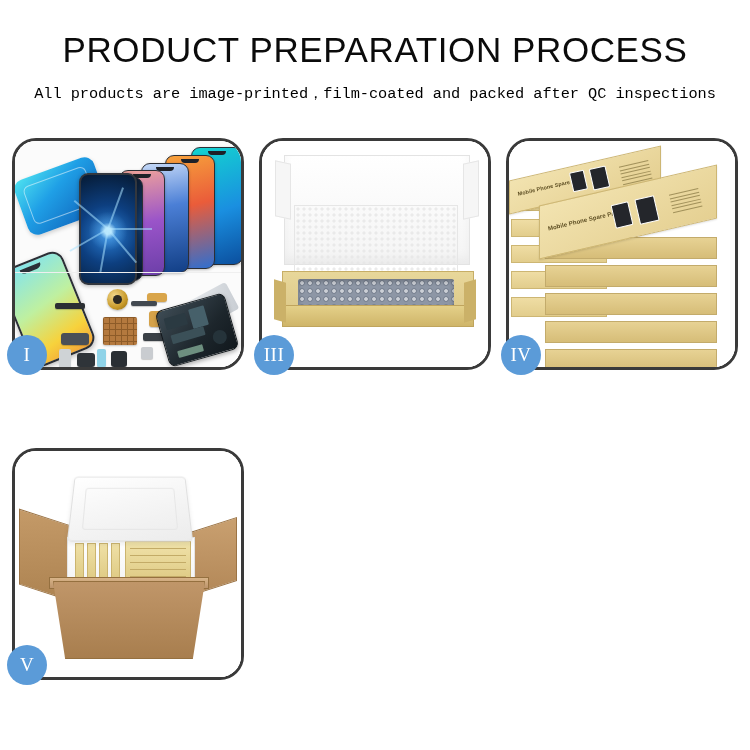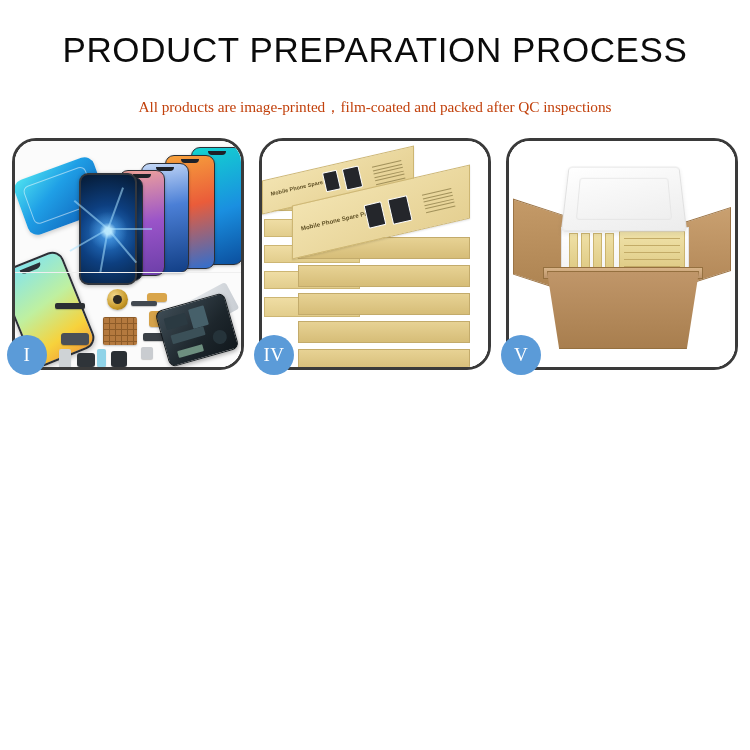--- a/index.html
+++ b/index.html
@@ -36,25 +36,25 @@
     font-family: "Liberation Sans", sans-serif;
     font-size: 35px;
     font-weight: 400;
     letter-spacing: 0.6px;
     color: #0b0b0b;
     line-height: 1.08;
     white-space: nowrap;
   }
 
   .page-subtitle {
-    margin-top: 28px;
-    font-family: Liberation Serif, serif;
+    margin-top: 14px;
+    font-family: Liberation Mono, monospace;
     font-size: 15.3px;
     font-weight: 400;
-    color: #c2410c;
+    color: #000000;
     letter-spacing: -0.05px;
     white-space: nowrap;
   }
 
   
   .grid {
     position: absolute;
     top: 138px;
     left: 12px;
     width: 726px;
@@ -500,20 +500,34 @@
               <i class="c3"></i>
               <i class="c4"></i>
               <i class="c5"></i>
           </div>
         </div>
       </div>
       <div class="badge">I</div>
     </div>
 
 
+    <div class="panel">
+      <div class="panel-clip">
+        <div class="p3-bg">
+          <div class="box3-lid"></div>
+          <div class="foam3"></div>
+          <div class="tray3"></div>
+          <div class="bubble3"></div>
+          <div class="tray3-front"></div>
+          <div class="tray3-lcap"></div>
+          <div class="tray3-rcap"></div>
+        </div>
+      </div>
+      <div class="badge">III</div>
+    </div>
 
     <div class="panel">
       <div class="panel-clip">
         <div class="p4-bg">
           <div class="stack">
 
             <div class="kbox" style="left:2px; top:52px;  width:96px; height:18px;"></div>
             <div class="kbox" style="left:2px; top:78px;  width:96px; height:18px;"></div>
             <div class="kbox" style="left:2px; top:104px; width:96px; height:18px;"></div>
             <div class="kbox" style="left:2px; top:130px; width:96px; height:18px;"></div>

